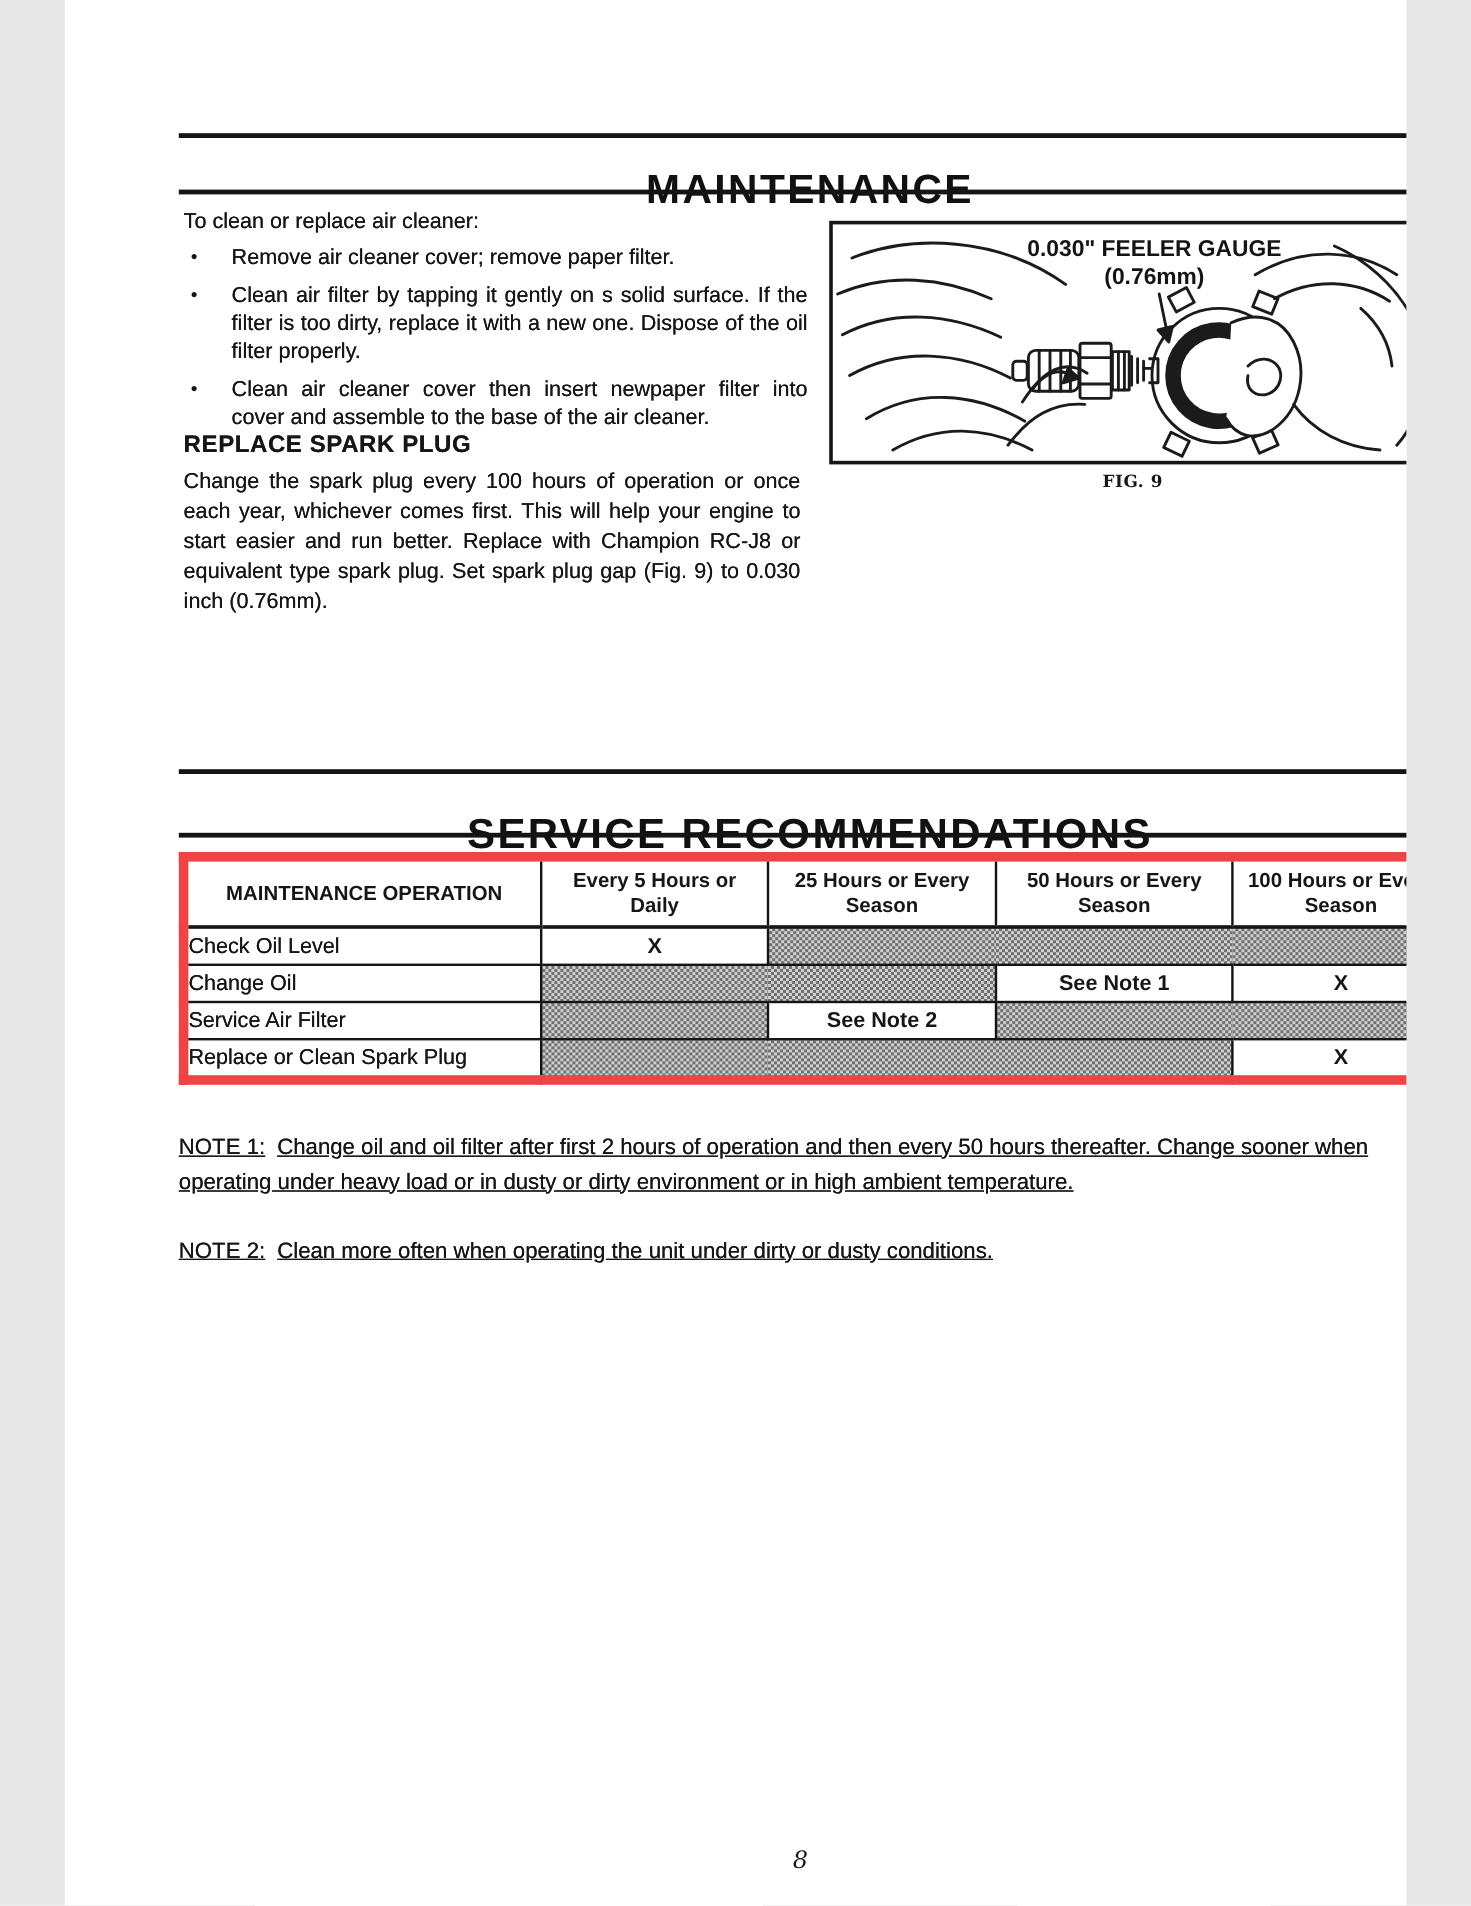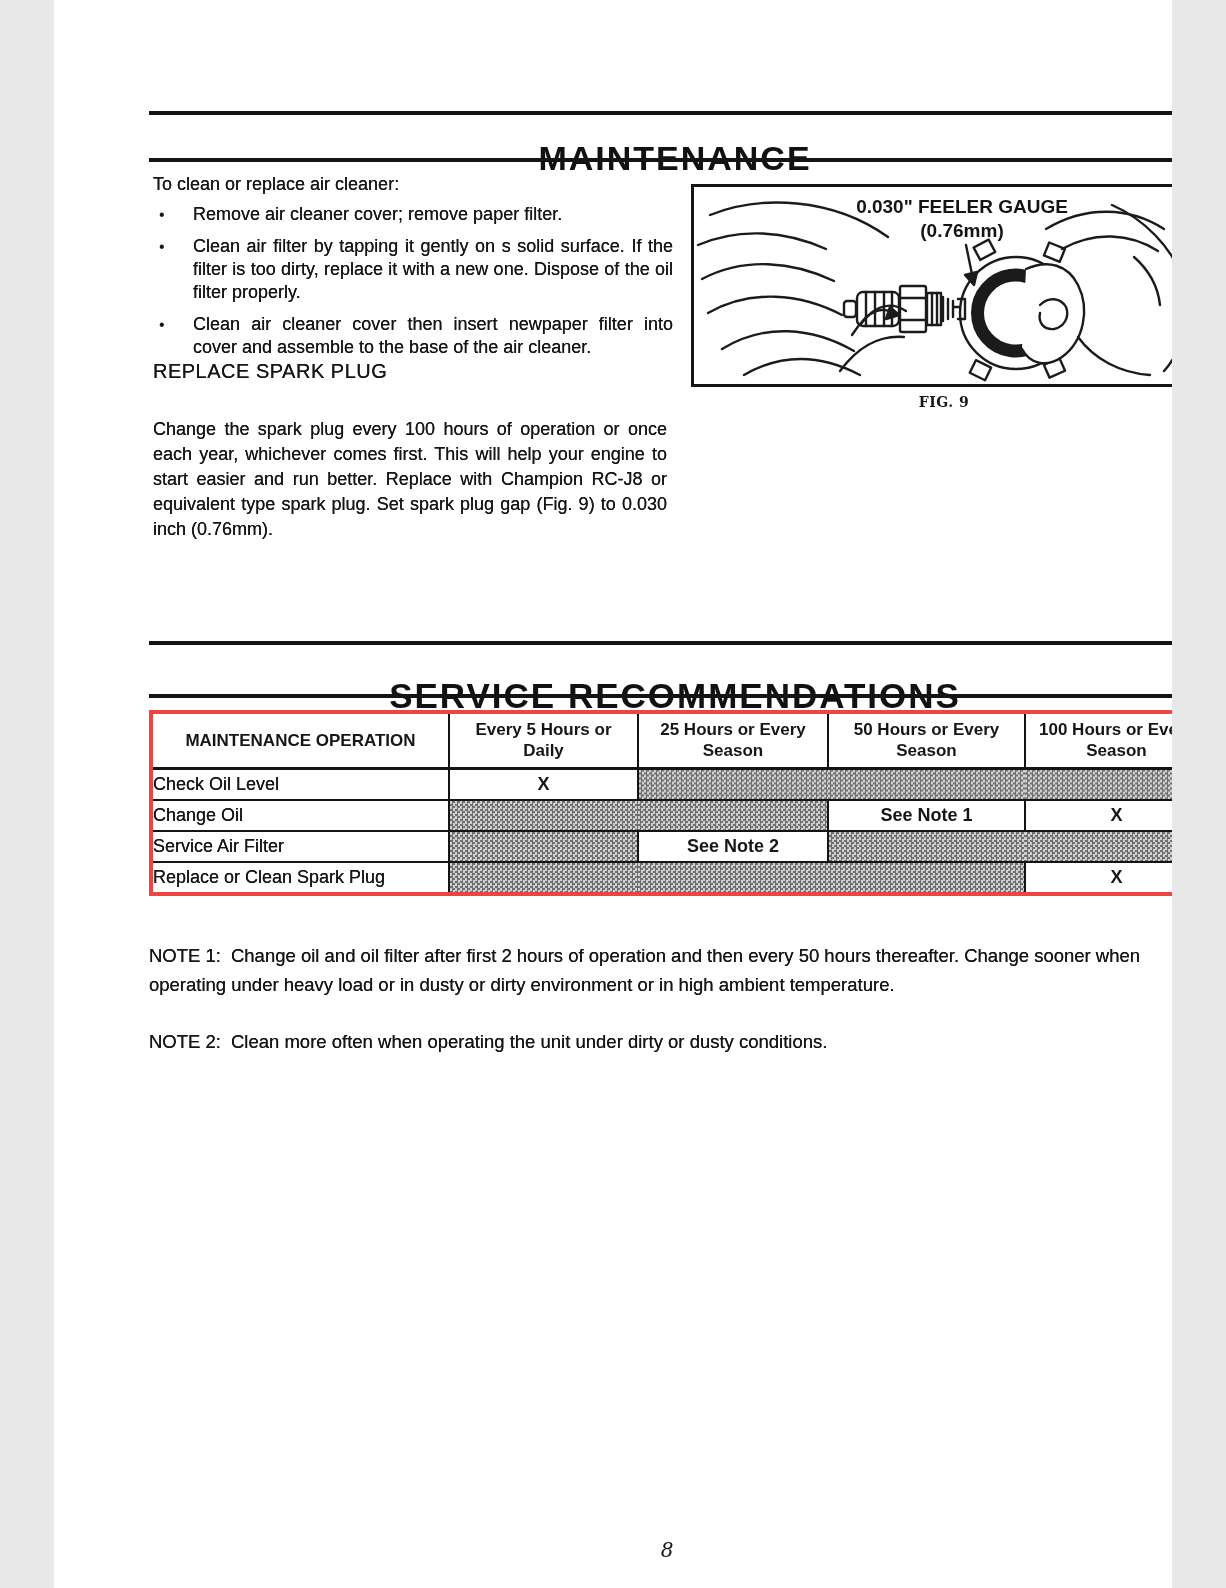--- a/index.html
+++ b/index.html
@@ -25,58 +25,58 @@
   }
   #title-maintenance{top:116px;font-size:34px;}
   #title-service{top:647px;font-size:35px;}
 
   
   #intro{left:99px;top:174px;width:516px;font-size:18px;}
   #bullet-list{left:99px;top:203px;width:520px;list-style:none;margin:0;padding:0;}
   #bullet-list li{display:flex;margin-bottom:9px;font-size:18px;line-height:23px;}
   #bullet-list .dot{flex:0 0 34px;font-size:16px;line-height:23px;padding-left:6px;}
   #bullet-list .btxt{flex:1;text-align:justify;}
-  #spark-heading{left:99px;top:360px;font-size:20px;font-weight:400;letter-spacing:0.5px;}
-  #spark-body{left:99px;top:389px;width:514px;font-size:18px;line-height:25px;text-align:justify;margin-top:28px;}
+  #spark-heading{left:99px;top:360px;font-size:20px;font-weight:700;letter-spacing:0.5px;}
+  #spark-body{left:99px;top:389px;width:514px;font-size:18px;line-height:25px;text-align:justify;}
 
   
   #figure-box{
     left:637px;top:184px;width:506px;height:203px;
     border:3px solid #161616;box-sizing:border-box;background:#fff;
   }
   #figure-box svg{display:block;width:100%;height:100%;}
   #fig-caption{
     left:637px;top:394px;width:506px;text-align:center;
     font-family:"DejaVu Serif", serif;font-weight:700;font-size:14px;letter-spacing:0.5px;
   }
 
   
   #table-wrap{left:95px;top:710px;width:1058px;}
-  table.svc{width:100%;border-collapse:collapse;table-layout:fixed;border:4px solid #ef4444;}
+  table.svc{width:100%;border-collapse:collapse;table-layout:fixed;border:8px solid #ef4444;}
   table.svc th{
     border:2px solid #141414;border-bottom-width:3px;
     font-size:17px;font-weight:700;text-align:center;vertical-align:middle;
     padding:5px 6px;line-height:1.25;height:40px;background:#fff;
   }
   table.svc td{
     border:2px solid #141414;height:27px;font-size:18px;
     vertical-align:middle;background:#fff;padding:1px 4px;
   }
   table.svc td.op{text-align:left;padding-left:0;}
   table.svc td.val{text-align:center;font-weight:700;}
   table.svc td.hatch{
     background-color:#9e9e9e;
     background-image:repeating-conic-gradient(#707070 0% 25%, #cfcfcf 0% 50%);
     background-size:5px 5px;
   }
   table.svc td.no-r{border-right-style:hidden;}
   table.svc td.storage{text-align:center;font-size:18px;}
 
   
-  .note{left:95px;width:1058px;font-size:18.5px;line-height:29px;}
+  .note{left:95px;width:1058px;font-size:18.5px;line-height:29px;text-decoration:underline;}
   #note-1{top:922px;}
   #note-2{top:1008px;}
   .note .nlabel{margin-right:10px;}
 
   #page-number{
     left:0;top:1538px;width:1226px;text-align:center;
     font-family:"DejaVu Serif", serif;font-style:italic;font-size:20px;
   }
 </style>
 </head>

